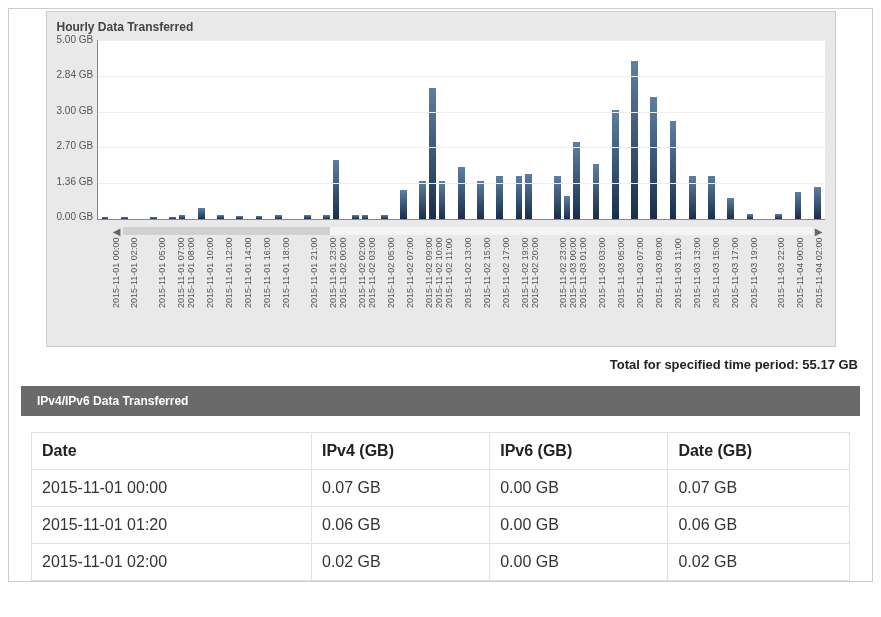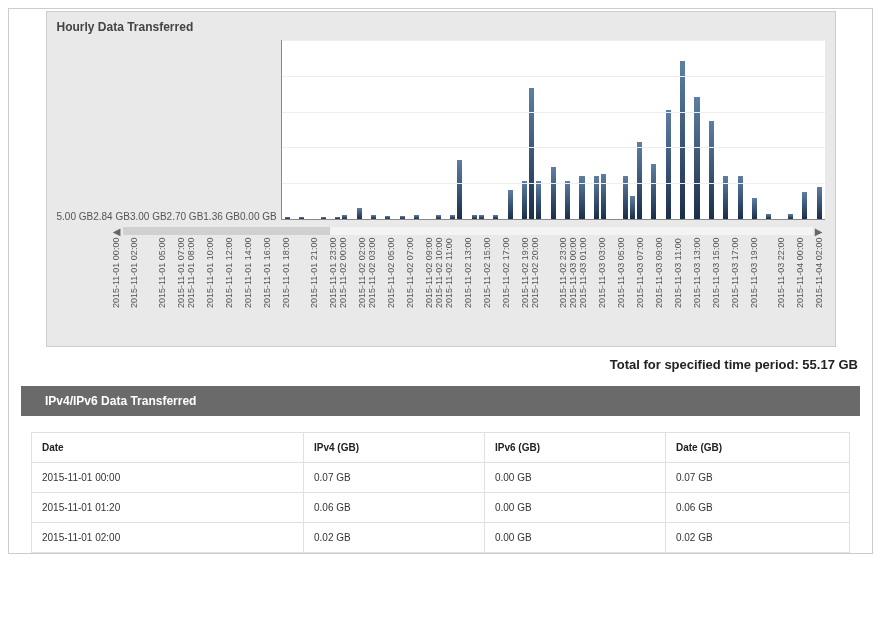--- a/index.html
+++ b/index.html
@@ -28,21 +28,21 @@
     font-weight: bold;
     font-size: 12px;
     color: #444;
     padding: 2px 0 6px 0;
   }
   .plot-wrap {
     display: flex;
   }
   .y-axis {
     display: flex;
-    flex-direction: row;
+    flex-direction: column;
     justify-content: space-between;
     align-items: flex-end;
     font-size: 10px;
     color: #555;
     padding-right: 4px;
     height: 188px;
     margin-top: -6px;
   }
   .plot-area {
     position: relative;
@@ -124,29 +124,29 @@
     padding: 10px 14px 14px 0;
   }
   .table-panel {
     margin: 0 12px 0 12px;
   }
   .table-header-bar {
     background: #6a6a6a;
     color: #fff;
     font-weight: bold;
     font-size: 12px;
-    padding: 8px 24px;
+    padding: 8px 16px;
   }
   .table-inner-pad {
     padding: 16px 10px 0 10px;
   }
   table.data {
     width: 100%;
     border-collapse: collapse;
-    font-size: 10px;
+    font-size: 16px;
   }
   table.data th, table.data td {
     border: 1px solid #e0e0e0;
     padding: 9px 10px;
   }
   table.data th {
     text-align: left;
     font-weight: bold;
     color: #222;
     background: #fff;

